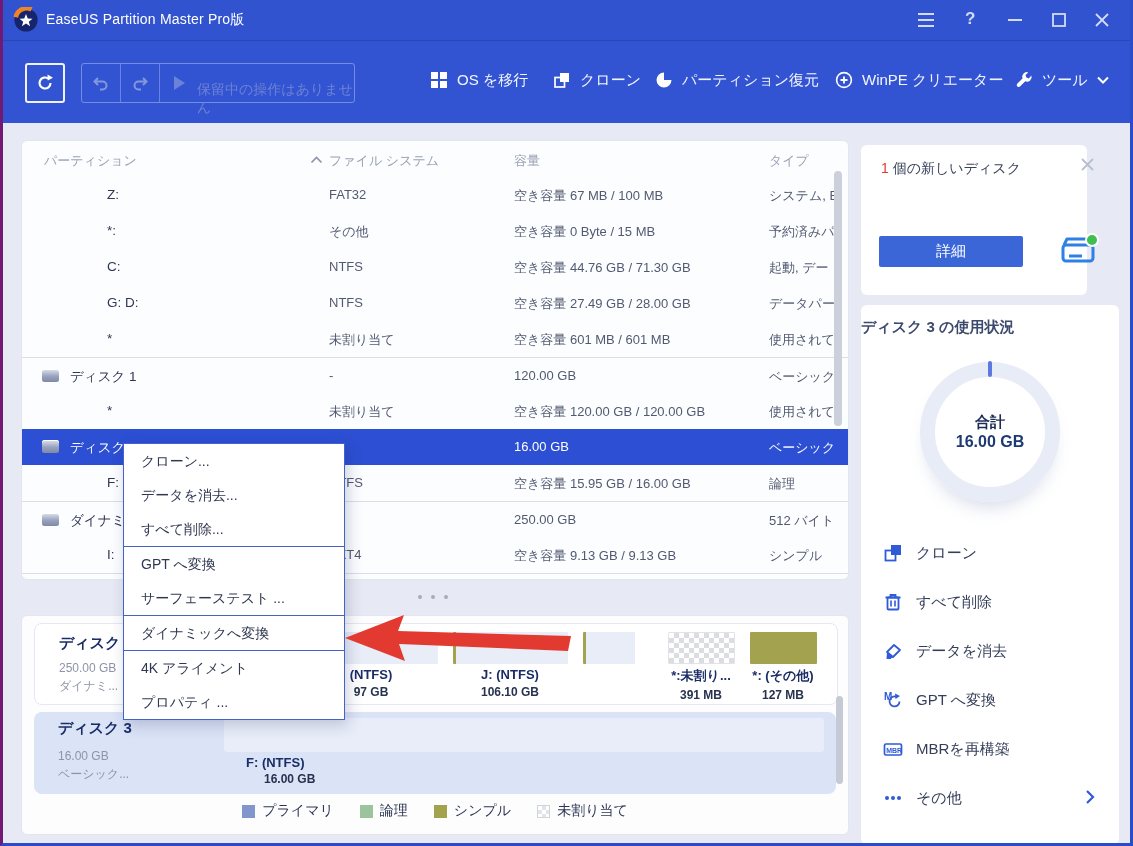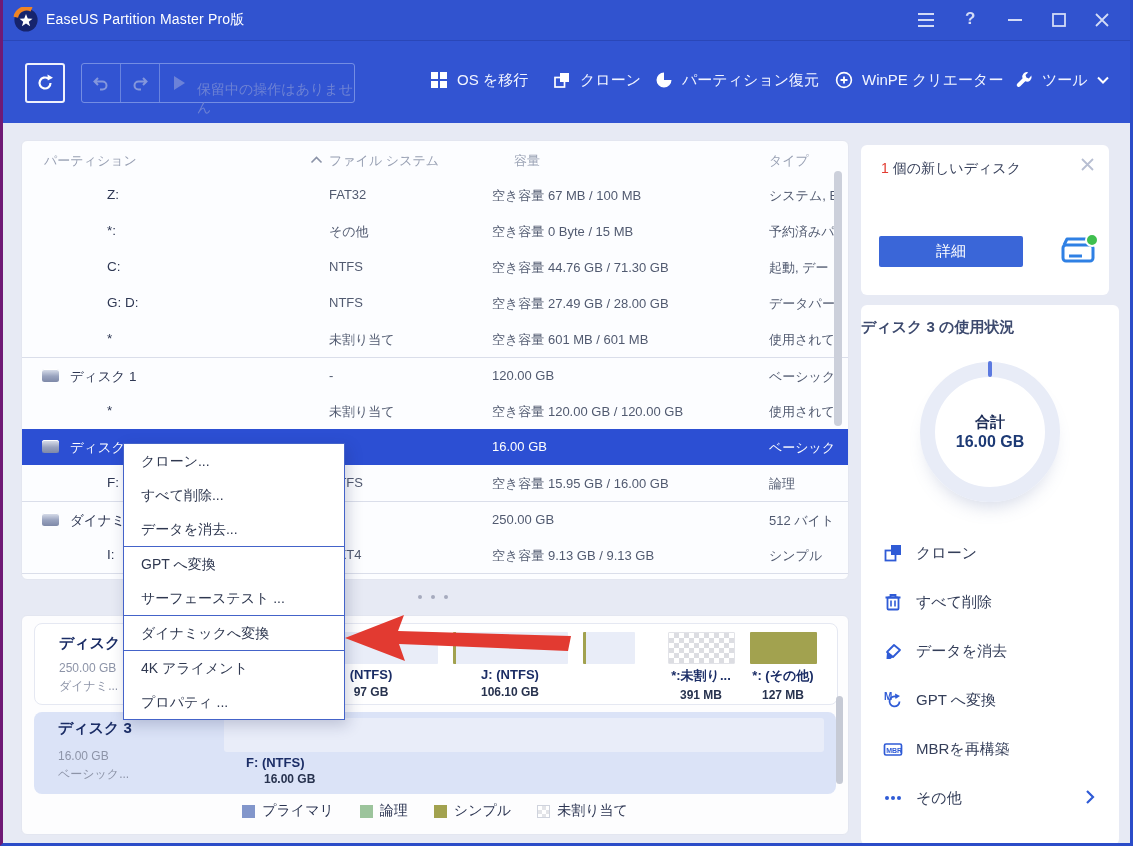--- a/index.html
+++ b/index.html
@@ -28,21 +28,21 @@
 
   
   .main-panel{left:18px;top:140px;width:828px;height:440px;background:#fcfdff;border:1px solid #e3e6f0;
               border-radius:6px;box-sizing:border-box;}
   .th{position:absolute;top:11px;color:#99a1b4;font-size:13px;}
   .trow{position:absolute;left:0;width:826px;height:36px;}
   .trow .cell{position:absolute;top:10px;font-size:13px;color:#515a70;white-space:nowrap;}
   .c-name{left:85px;color:#2e3753 !important;font-size:13.5px !important;}
   .c-diskname{left:48px;color:#2e3753 !important;font-size:13.5px !important;}
   .c-fs{left:307px;}
-  .c-cap{left:470px;}
+  .c-cap{left:492px;}
   .c-type{left:747px;width:66px;overflow:hidden;}
   .sep-top{border-top:1px solid #dadeea;}
   .sep-bot{border-bottom:1px solid #dadeea;}
   .trow.selected{background:#2c4fd3;}
   .trow.selected .cell{color:#ffffff !important;}
   .disk-icon{position:absolute;left:20px;top:11px;width:17px;height:13px;border-radius:2.5px;
              background:linear-gradient(#dfe4ef,#99a3bf 55%,#7e89a8);box-shadow:inset 0 1px 0 #fff;}
   .vscroll{position:absolute;right:6px;top:30px;width:8px;height:255px;background:#ccd0db;border-radius:4px;}
 
   
@@ -75,21 +75,21 @@
 
   
   .ctx-menu{left:120px;top:443px;width:222px;background:#ffffff;border:1px solid #4463c9;z-index:50;
             box-shadow:3px 5px 14px rgba(30,40,90,.22);box-sizing:border-box;}
   .cm-item{height:34px;line-height:34px;padding-left:17px;font-size:14px;color:#2f3850;white-space:nowrap;}
   .cm-sep-top{border-top:1px solid #4463c9;}
   .cm-highlight{border-top:1px solid #4463c9;border-bottom:1px solid #4463c9;}
   .red-arrow{left:338px;top:606px;width:235px;height:60px;z-index:60;}
 
   
-  .side-card1{left:858px;top:145px;width:248px;height:150px;background:#ffffff;border-radius:6px;}
+  .side-card1{left:858px;top:145px;width:226px;height:150px;background:#ffffff;border-radius:6px;}
   .nd-text{position:absolute;left:20px;top:15px;font-size:14px;color:#39425c;}
   .nd-count{color:#e23b30;}
   .detail-btn{position:absolute;left:18px;top:91px;width:144px;height:31px;background:#3a66d8;border-radius:2px;
               color:#fff;font-size:15px;display:flex;align-items:center;justify-content:center;}
   .side-card2{left:858px;top:305px;width:258px;height:540px;background:#ffffff;border-radius:6px;}
   .usage-title{position:absolute;left:0;top:13px;width:258px;text-align:left;font-size:15px;font-weight:bold;color:#3d4a6e;}
   .donut{position:absolute;left:59px;top:57px;width:140px;height:140px;border-radius:50%;border:15px solid #e8ecf7;
          box-sizing:border-box;box-shadow:0 12px 18px -8px rgba(100,120,170,.28);}
   .donut-tick{position:absolute;left:127px;top:56px;width:4px;height:16px;background:#5b79e0;border-radius:2px;}
   .donut-c1{position:absolute;left:0;top:108px;width:258px;text-align:center;font-size:15px;font-weight:bold;color:#1c2c56;}
@@ -336,22 +336,22 @@
       <span class="leg-item">
         <span class="leg-sq leg-unalloc"></span>
         <span>未割り当て</span>
       </span>
     </div>
     <div class="bscroll"></div>
   </div>
 
   <div class="abs ctx-menu">
     <div class="cm-item">クローン...</div>
+    <div class="cm-item">データを消去...</div>
     <div class="cm-item">すべて削除...</div>
-    <div class="cm-item">データを消去...</div>
     <div class="cm-item cm-sep-top">GPT へ変換</div>
     <div class="cm-item">サーフェーステスト ...</div>
     <div class="cm-item cm-highlight">ダイナミックへ変換</div>
     <div class="cm-item">4K アライメント</div>
     <div class="cm-item">プロパティ ...</div>
   </div>
 
   <svg class="abs red-arrow" viewBox="0 0 235 60">
     <polygon points="4,32 63,9 57,25 230,30 227,45 58,38 64,55" fill="#e23a31"></polygon>
   </svg>

